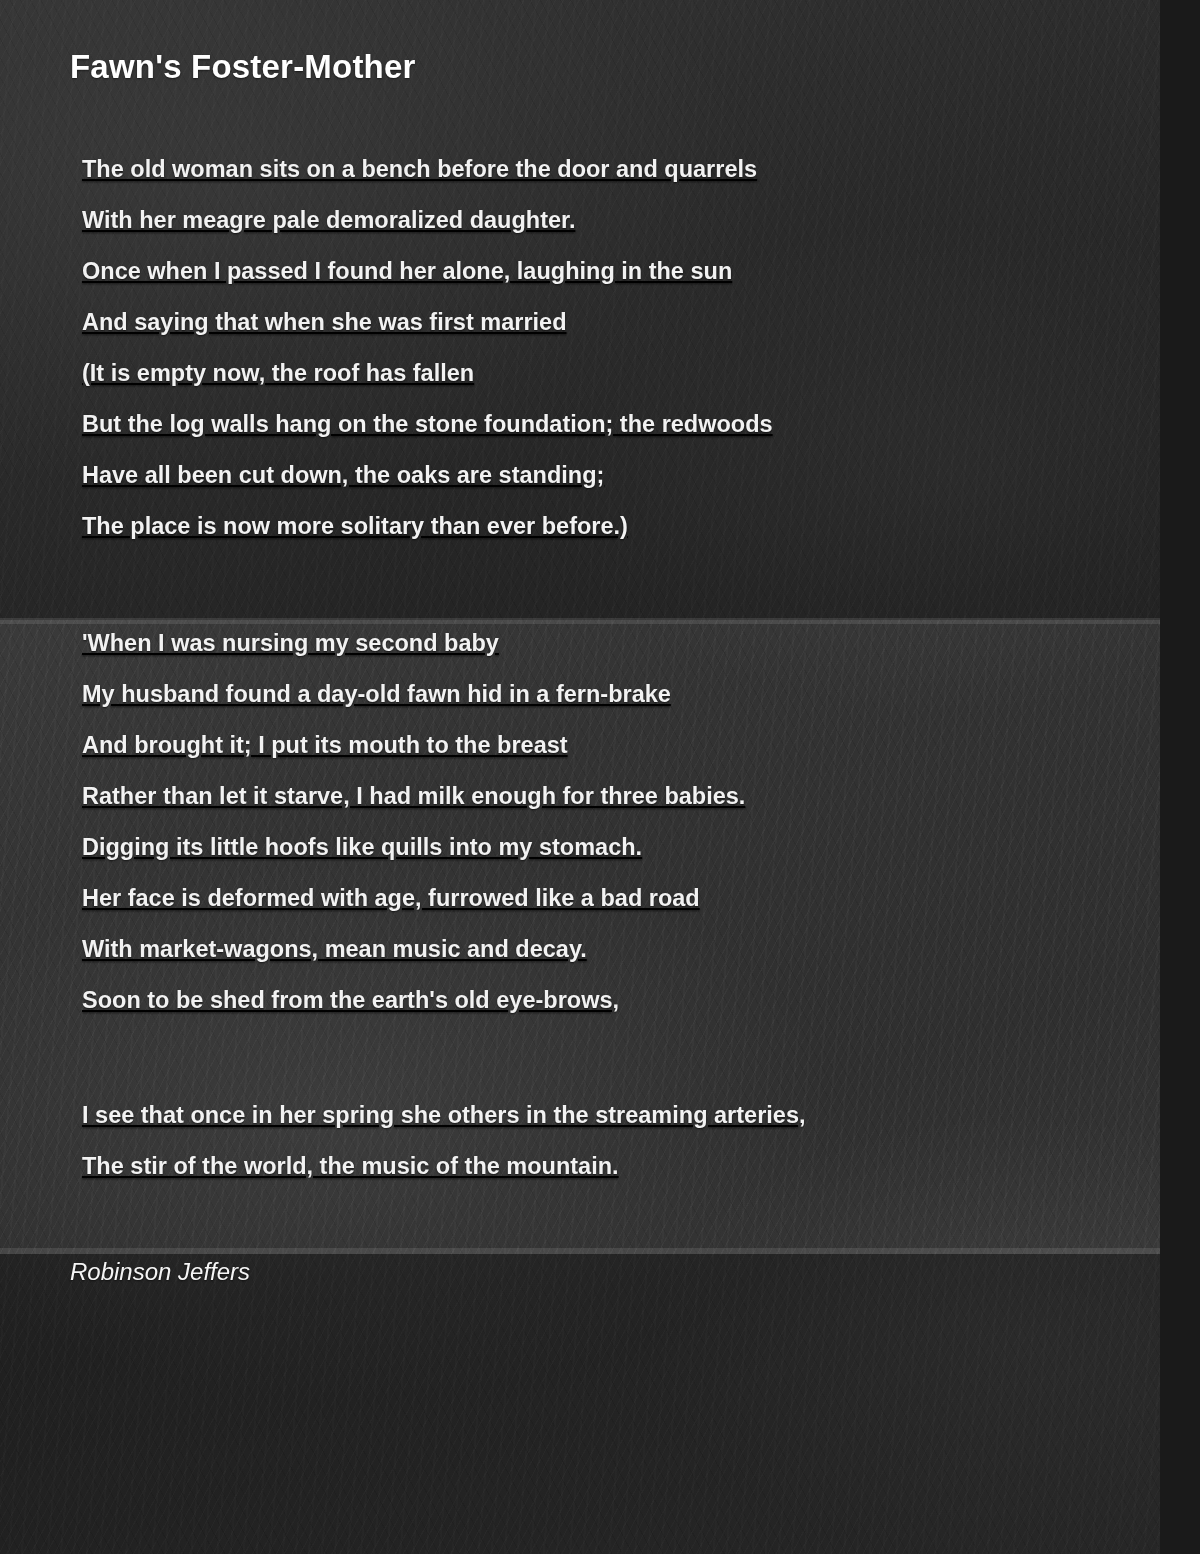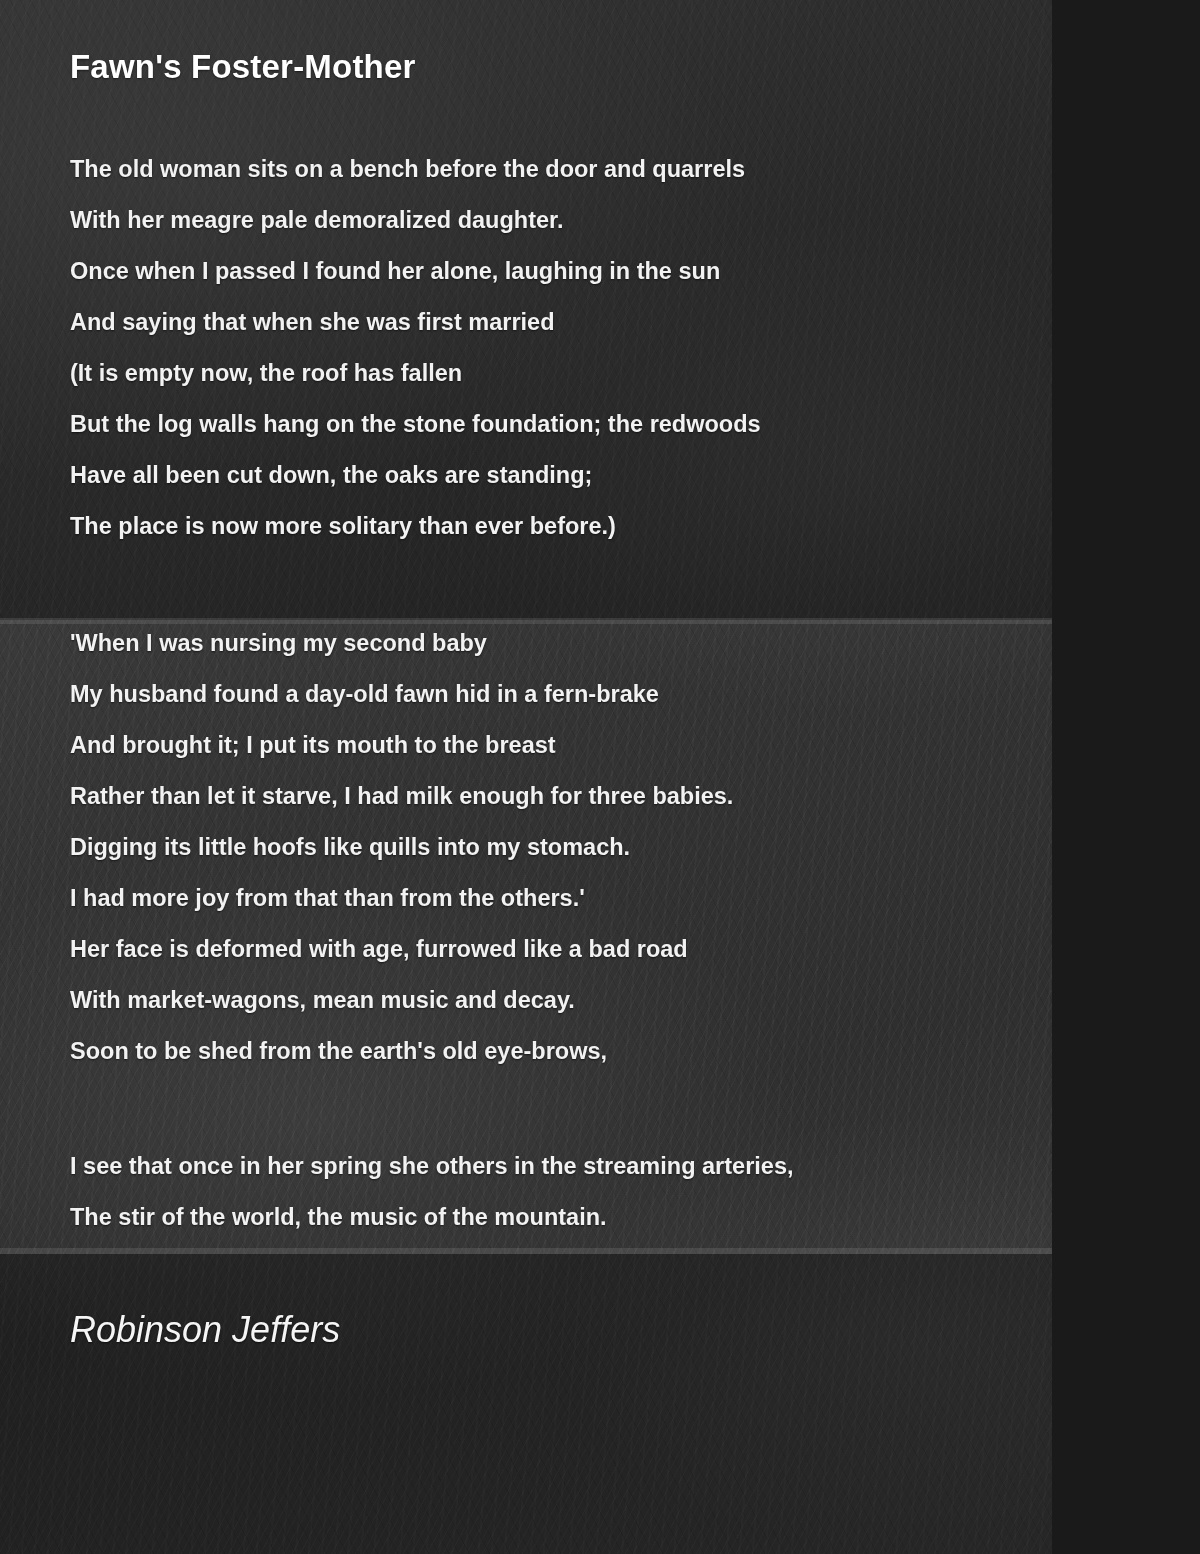--- a/index.html
+++ b/index.html
@@ -10,21 +10,21 @@
   }
   body {
     width: 1200px;
     height: 1554px;
     font-family: "Liberation Sans", sans-serif;
     overflow: hidden;
   }
 
   .poem-card {
     position: relative;
-    width: 1052px;
+    width: 1160px;
     height: 1554px;
     background-color: #3a3a3a;
     background-image:
       
       radial-gradient(ellipse 900px 500px at 18% 12%, rgba(255,255,255,0.07), rgba(255,255,255,0) 62%),
       radial-gradient(ellipse 700px 420px at 82% 30%, rgba(255,255,255,0.05), rgba(255,255,255,0) 60%),
       radial-gradient(ellipse 800px 460px at 30% 72%, rgba(255,255,255,0.06), rgba(255,255,255,0) 62%),
       radial-gradient(ellipse 640px 380px at 88% 86%, rgba(255,255,255,0.045), rgba(255,255,255,0) 60%),
       repeating-linear-gradient(118deg, rgba(255,255,255,0.035) 0px, rgba(255,255,255,0.035) 1px, rgba(0,0,0,0) 1px, rgba(0,0,0,0) 7px),
       repeating-linear-gradient(62deg, rgba(0,0,0,0.09) 0px, rgba(0,0,0,0.09) 1px, rgba(0,0,0,0) 1px, rgba(0,0,0,0) 9px),
@@ -70,37 +70,38 @@
   .poem-title {
     color: #ffffff;
     font-size: 33px;
     font-weight: bold;
     letter-spacing: 0.2px;
     margin: 0 0 58px 0;
     text-shadow: 0 1px 2px rgba(0,0,0,0.55);
   }
 
   .stanza {
-    margin: 0;
+    margin: 12px;
+    text-decoration: underline;
   }
   .stanza-gap-1 { margin-bottom: 66px; }
   .stanza-gap-2 { margin-bottom: 64px; }
 
   .line {
     color: #f2f2f2;
     font-size: 23.5px;
     font-weight: bold;
     line-height: 51px;
     white-space: pre;
     text-shadow: 0 1px 2px rgba(0,0,0,0.6);
   }
 
   .author {
     color: #f5f5f5;
-    font-size: 36px;
+    font-size: 24px;
     font-style: italic;
     font-weight: normal;
     margin-top: 66px;
     text-shadow: 0 1px 2px rgba(0,0,0,0.6);
   }
 </style>
 </head>
 <body>
 
 <div class="poem-card">
@@ -124,21 +125,20 @@
       <div class="line">Have all been cut down, the oaks are standing;</div>
       <div class="line">The place is now more solitary than ever before.)</div>
     </div>
 
     <div class="stanza stanza-gap-2">
       <div class="line">'When I was nursing my second baby</div>
       <div class="line">My husband found a day-old fawn hid in a fern-brake</div>
       <div class="line">And brought it; I put its mouth to the breast</div>
       <div class="line">Rather than let it starve, I had milk enough for three babies.</div>
       <div class="line">Digging its little hoofs like quills into my stomach.</div>
-      <div class="line">I had more joy from that than from the others.'</div>
       <div class="line">Her face is deformed with age, furrowed like a bad road</div>
       <div class="line">With market-wagons, mean music and decay.</div>
       <div class="line">Soon to be shed from the earth's old eye-brows,</div>
     </div>
 
     <div class="stanza">
       <div class="line">I see that once in her spring she others in the streaming arteries,</div>
       <div class="line">The stir of the world, the music of the mountain.</div>
     </div>
 

